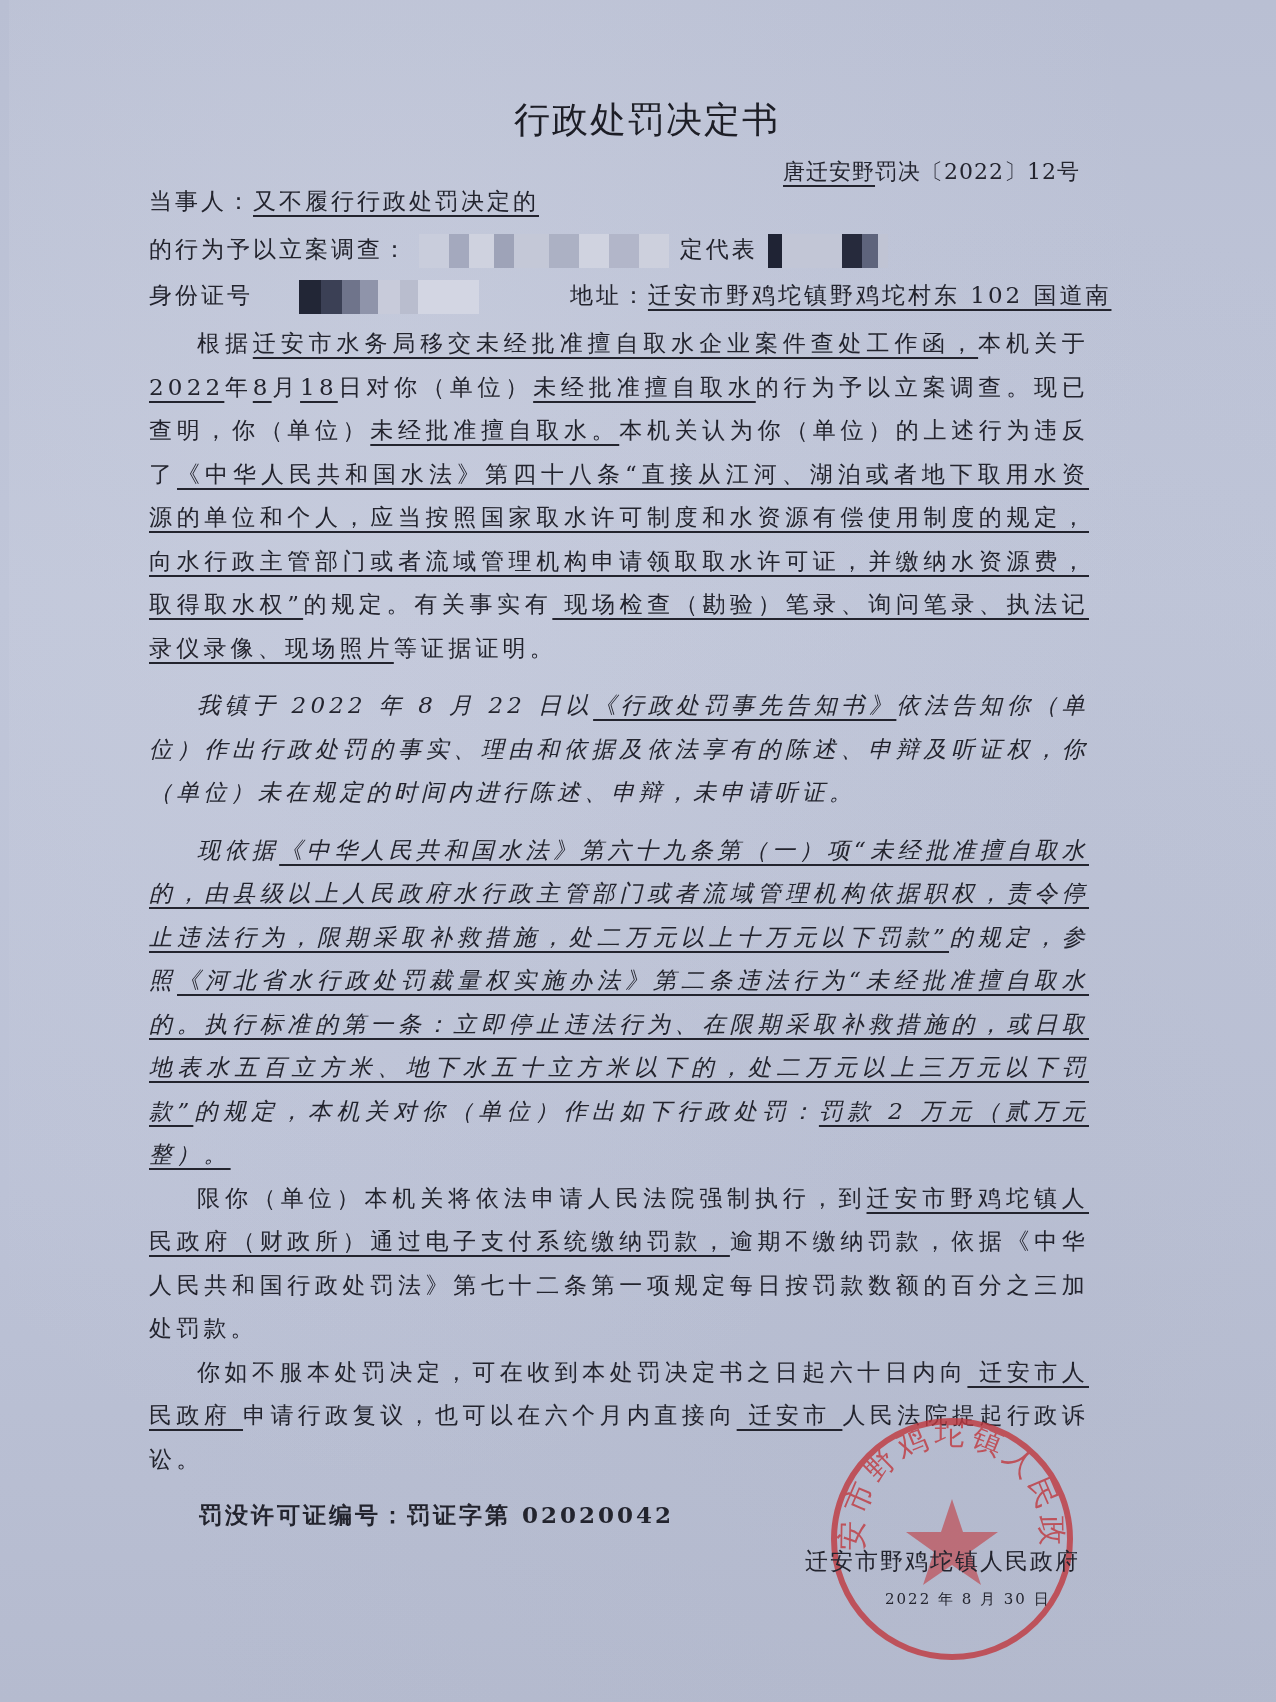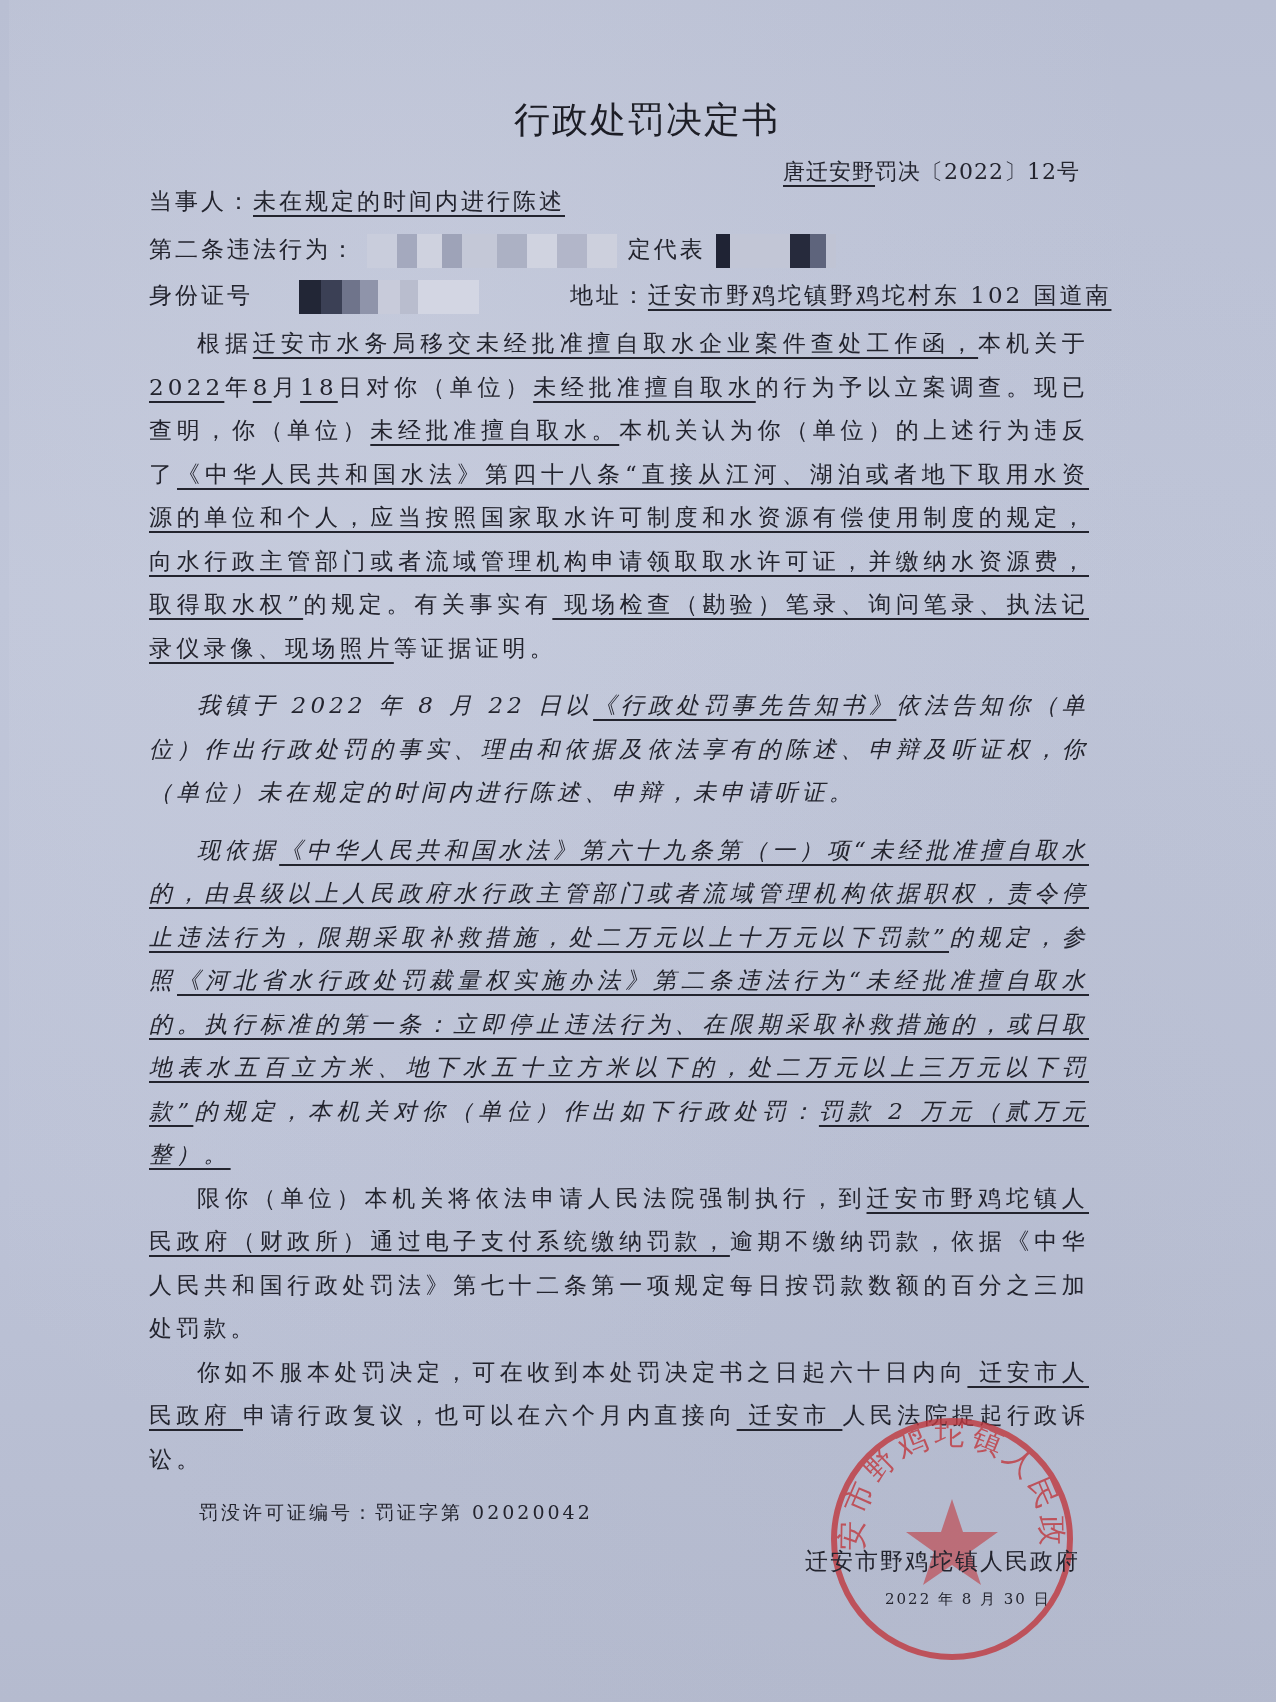--- a/index.html
+++ b/index.html
@@ -32,21 +32,21 @@
   .redact {
     display: inline-block; height: 34px; vertical-align: middle;
   }
   .body-text {
     position: absolute; left: 140px; width: 940px;
     font-size: 23px; letter-spacing: 4.2px; line-height: 43.5px; text-align: justify;
   }
   .para { text-indent: 48px; margin: 0; }
   .para.gap { margin-top: 14px; font-style: italic; }
   .license {
-    position: absolute; left: 190px; top: 1500px; font-size: 19px; letter-spacing: 3px;
+    position: absolute; left: 190px; top: 1500px; font-size: 23px; letter-spacing: 3px; font-weight: bold;
   }
   .sign-org { position: absolute; left: 796px; top: 1546px; font-size: 23px; letter-spacing: 2px; }
   .sign-date { position: absolute; left: 876px; top: 1590px; font-size: 15px; letter-spacing: 2px; }
   .seal {
     position: absolute; left: 818px; top: 1414px; width: 250px; height: 250px;
     pointer-events: none; opacity: 0.8;
   }
   .seal-text { font-family: "DejaVu Sans", sans-serif; }
 </style>
 </head>
@@ -54,25 +54,25 @@
 
 <div class="paper">
 
   <div class="title">行政处罚决定书</div>
 
   <div class="docno">
     <span class="u">唐迁安野</span><span>罚决〔2022〕12号</span>
   </div>
 
   <div class="line" style="top:186px;">
-    <span>当事人：</span><span class="u">未在规定的时间内进行陈述</span>
+    <span>当事人：</span><span class="u">又不履行行政处罚决定的</span>
   </div>
 
   <div class="line" style="top:234px;">
-    <span>第二条违法行为：</span>
+    <span>的行为予以立案调查：</span>
     <span class="redact" style="width:250px;background:linear-gradient(90deg,#c9cddc 0 12%,#a4a9be 12% 20%,#cfd2df 20% 30%,#9ea3b8 30% 38%,#c4c8d7 38% 52%,#acb1c4 52% 64%,#d0d3e0 64% 76%,#b2b6c9 76% 88%,#cdd0dd 88%);"></span>
     <span>定代表</span>
     <span class="redact" style="width:120px;background:linear-gradient(90deg,#1f2334 0 12%,#c2c6d6 12% 62%,#262a3c 62% 78%,#5e647c 78% 92%,#c0c4d4 92%);"></span>
   </div>
 
   <div class="line" style="top:280px;">
     <span>身份证号</span>
     <span class="redact" style="width:180px;margin-left:36px;background:linear-gradient(90deg,#222636 0 12%,#3b4055 12% 24%,#6f748b 24% 34%,#8f94aa 34% 44%,#c8cbda 44% 56%,#b9bdce 56% 66%,#d3d6e3 66% 100%);"></span>
     <span style="display:inline-block;width:70px;"></span>
     <span>地址：</span><span class="u">迁安市野鸡坨镇野鸡坨村东 102 国道南</span>

